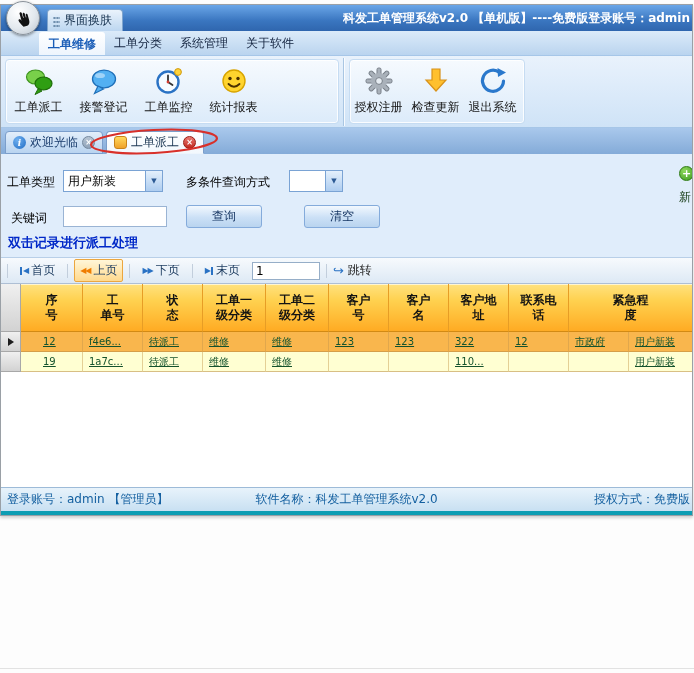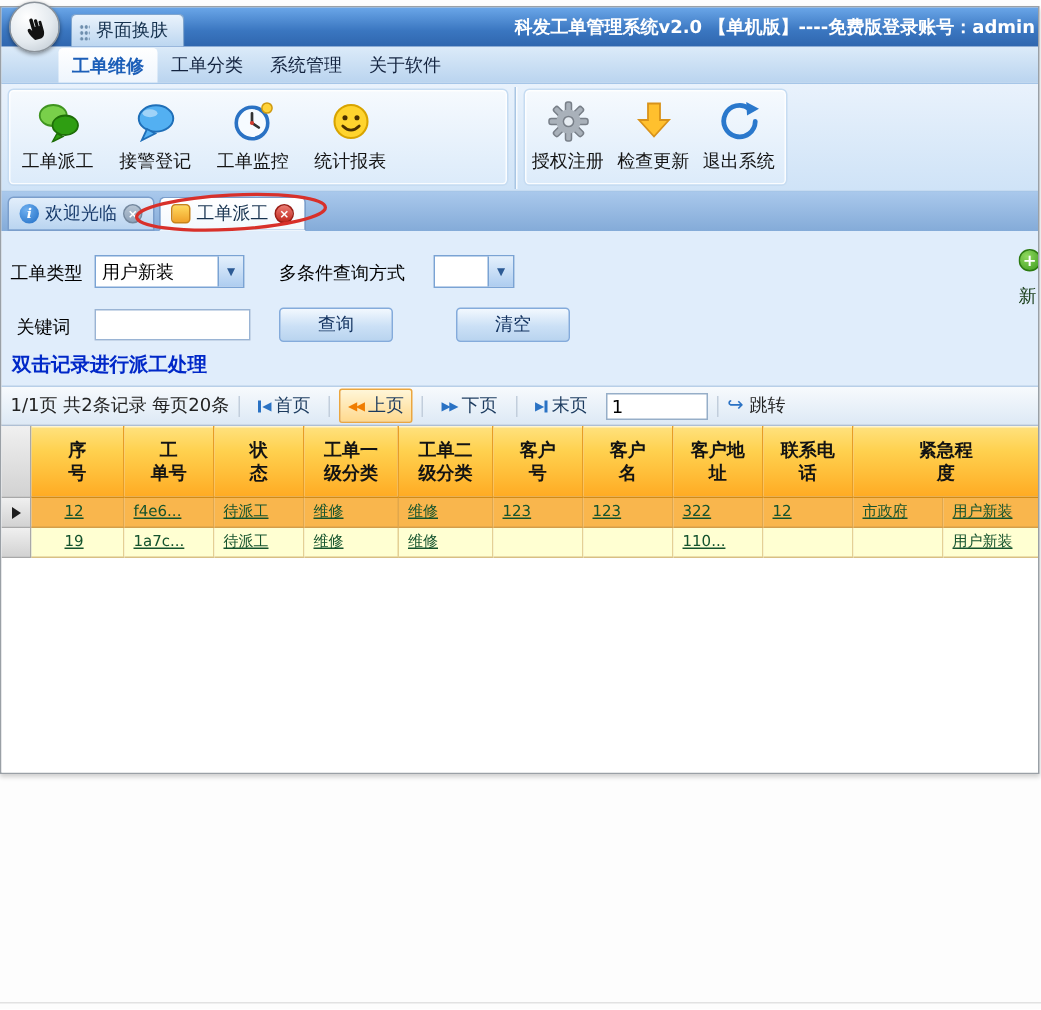--- a/index.html
+++ b/index.html
@@ -273,21 +273,20 @@
 
       <div class="hint">双击记录进行派工处理</div>
 
       <div class="new-partial">
         <span class="new-plus"></span>
         <span class="new-label">新</span>
       </div>
     </div>
 
     <div class="pagebar">
-      <span>1/1页 共2条记录 每页20条</span>
       <span class="psep"></span>
 
       <span class="pnav">
         <span class="arr arr-first"></span>
         <span>首页</span>
       </span>
       <span class="psep"></span>
 
       <span class="pnav hl">
         <span class="arr arr-prev"></span>
@@ -370,16 +369,21 @@
           <div class="dcell c6"></div>
           <div class="dcell c7">110...</div>
           <div class="dcell c8"></div>
           <div class="dcell c9"></div>
           <div class="dcell c10">用户新装</div>
         </div>
 
       </div>
     </div>
 
+    <div class="statusbar">
+      <span class="sb-left">登录账号：admin 【管理员】</span>
+      <span class="sb-center">软件名称：科发工单管理系统v2.0</span>
+      <span class="sb-right">授权方式：免费版</span>
+    </div>
 
   </div>
   <div class="bottom-line"></div>
 </div>
 
 </body></html>

